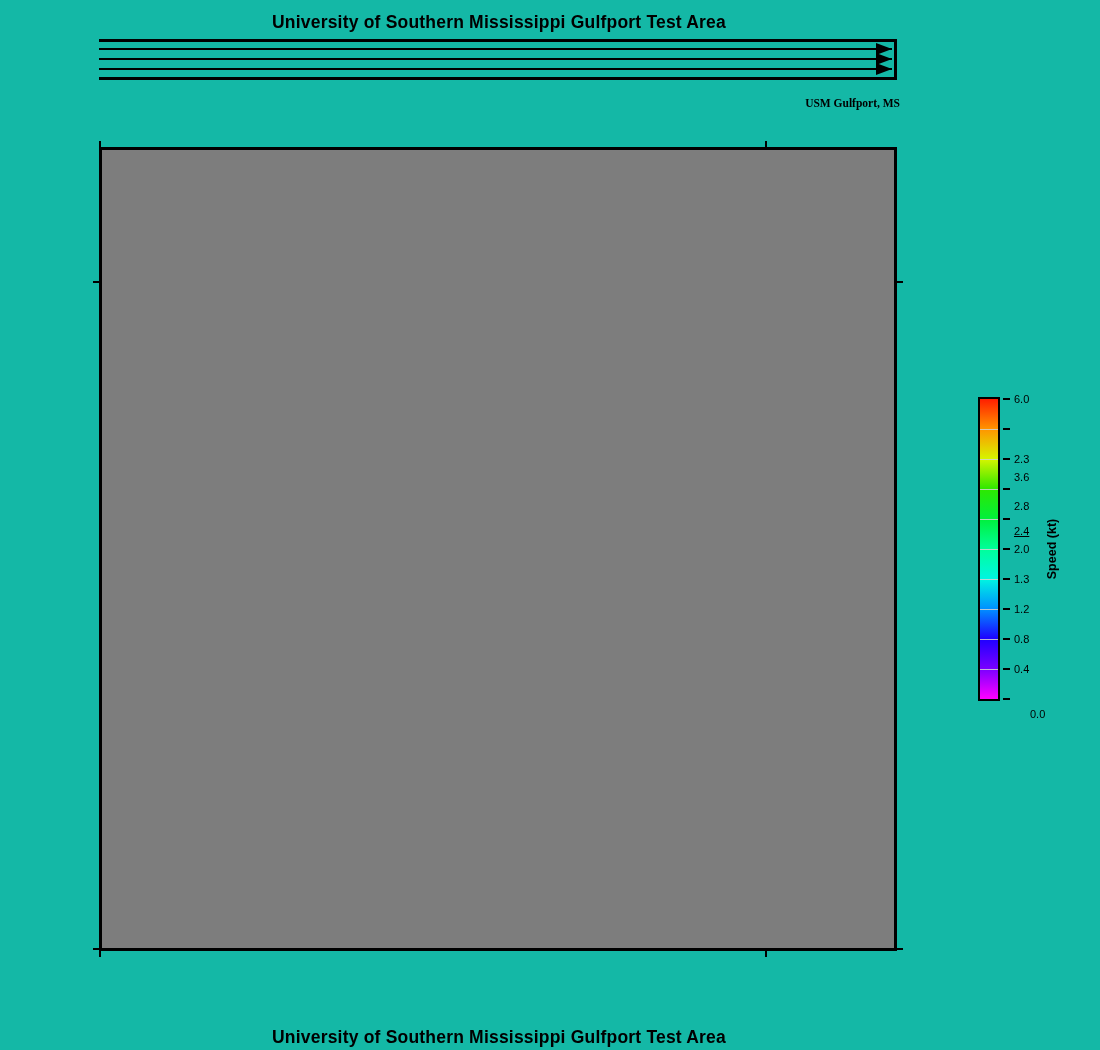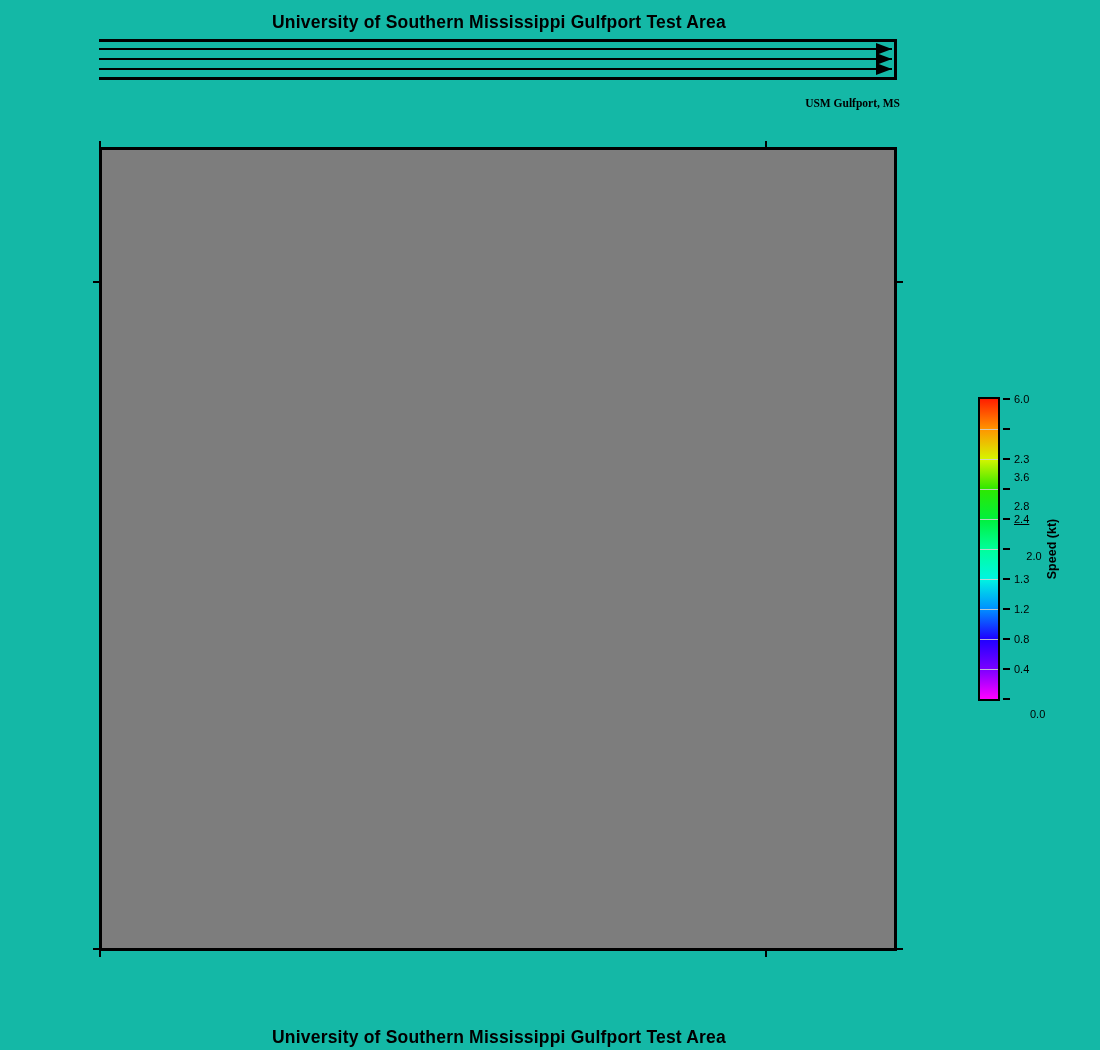--- a/index.html
+++ b/index.html
@@ -191,23 +191,23 @@
   <div class="cb-ticks">
       <div class="cb-tick" style="top: 1px;"></div>
       <div class="cb-label" style="top: -5px;">6.0</div>
       <div class="cb-tick" style="top: 31px;"></div>
       <div class="cb-label" style="top: 25px; margin-top: 48px;">3.6</div>
       <div class="cb-tick" style="top: 61px;"></div>
       <div class="cb-label" style="top: 55px;">2.3</div>
       <div class="cb-tick" style="top: 91px;"></div>
       <div class="cb-label" style="top: 102px;">2.8</div>
       <div class="cb-tick" style="top: 121px;"></div>
-      <div class="cb-label" style="top: 115px; text-decoration: underline;">2.4</div>
+      <div class="cb-label" style="top: 127px; text-decoration: underline;">2.4</div>
       <div class="cb-tick" style="top: 151px;"></div>
-      <div class="cb-label" style="top: 152px; text-align: center;">2.0</div>
+      <div class="cb-label" style="top: 145px;">2.0</div>
       <div class="cb-tick" style="top: 181px;"></div>
       <div class="cb-label" style="top: 175px;">1.3</div>
       <div class="cb-tick" style="top: 211px;"></div>
       <div class="cb-label" style="top: 205px;">1.2</div>
       <div class="cb-tick" style="top: 241px;"></div>
       <div class="cb-label" style="top: 235px;">0.8</div>
       <div class="cb-tick" style="top: 271px;"></div>
       <div class="cb-label" style="top: 265px;">0.4</div>
       <div class="cb-tick" style="top: 301px;"></div>
       <div class="cb-label" style="top: 310px; margin-left: 16px;">0.0</div>

